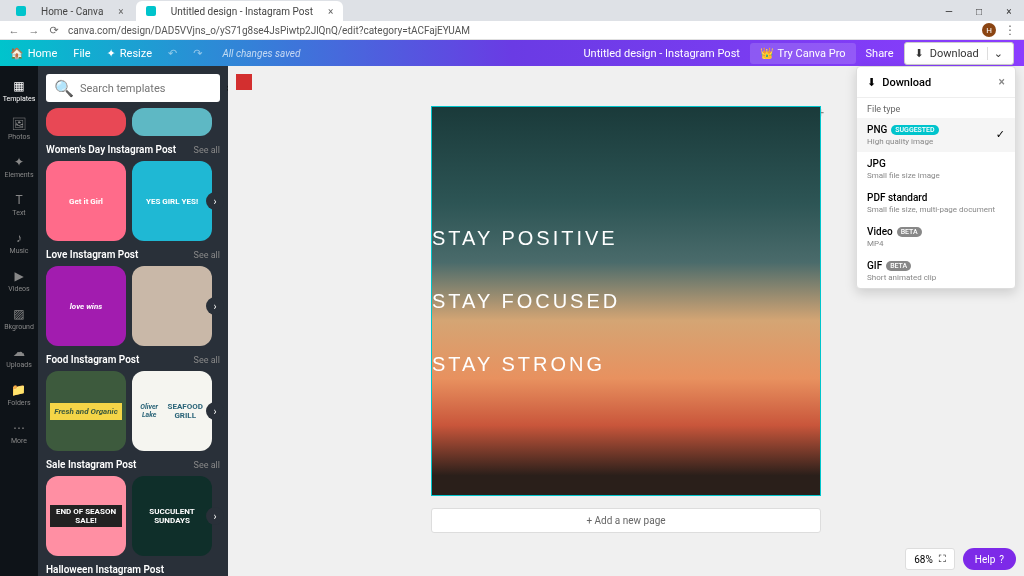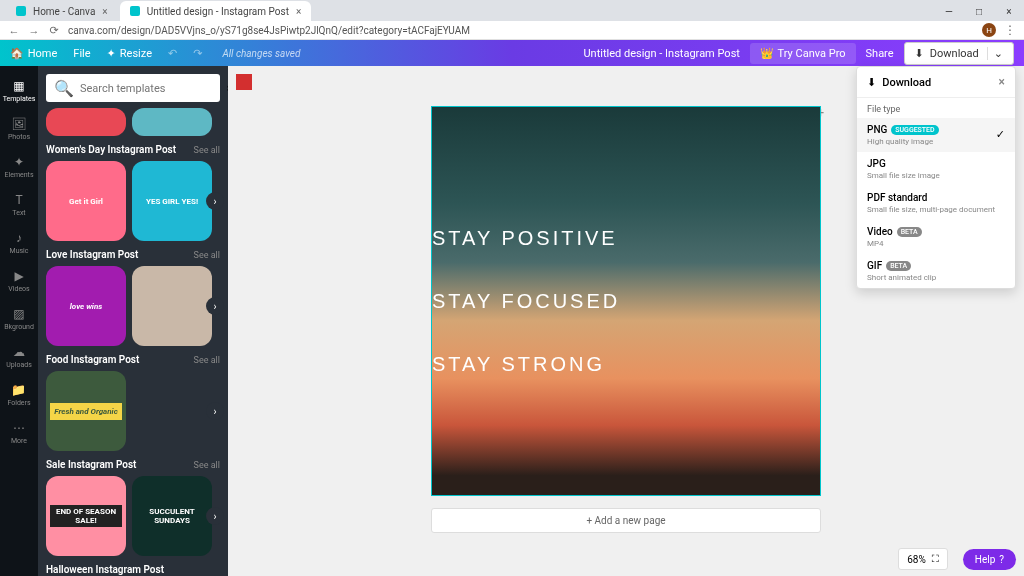--- a/index.html
+++ b/index.html
@@ -1,19 +1,19 @@
 <!DOCTYPE html>
 <html><head>
 <meta charset="utf-8">
 <style>
 *{margin:0;padding:0;box-sizing:border-box;font-family:-apple-system,BlinkMacSystemFont,"Segoe UI",Roboto,sans-serif}
 body{width:1024px;height:576px;overflow:hidden;background:#fff;position:relative}
 .browser-chrome{height:40px;background:#fff;display:flex;flex-direction:column;border-bottom:1px solid #e0e0e0}
 .tab-bar{height:22px;background:#dee1e6;display:flex;align-items:flex-end;padding-left:6px}
-.tab{height:20px;background:#fff;border-radius:6px 6px 0 0;padding:0 10px;display:flex;align-items:center;gap:7px;font-size:10px;color:#444;margin-right:2px}
+.tab{height:20px;background:#fff;border-radius:6px 6px 0 0;padding:0 10px;display:flex;align-items:center;gap:15px;font-size:10px;color:#444;margin-right:2px}
 .tab.inactive{background:#dee1e6}
 .tab-icon{width:10px;height:10px;border-radius:2px;background:#00c4cc}
 .close-x{font-size:10px;color:#666}
 .window-controls{position:absolute;right:0;top:0;display:flex}
 .win-btn{width:30px;height:22px;display:flex;align-items:center;justify-content:center;font-size:10px;color:#333}
 .addr-bar{height:18px;display:flex;align-items:center;padding:0 8px;gap:8px}
 .nav-icon{width:12px;height:12px;display:flex;align-items:center;justify-content:center;color:#666;font-size:11px}
 .url{flex:1;font-size:10px;color:#555}
 .profile{width:14px;height:14px;border-radius:50%;background:#8b4513;color:#fff;font-size:8px;display:flex;align-items:center;justify-content:center}
 .menu-dots{color:#666;font-size:12px}
@@ -52,21 +52,21 @@
 .dp-close{color:#888;font-size:12px;cursor:pointer}
 .dp-label{padding:6px 10px 4px;font-size:9px;color:#666}
 .dp-options{max-height:200px;overflow-y:auto}
 .dp-option{padding:6px 10px;font-size:10px;position:relative;cursor:pointer}
 .dp-option.selected{background:#f5f5f5}
 .dp-option-title{display:flex;align-items:center;gap:4px;font-weight:500;margin-bottom:2px}
 .dp-badge{background:#00c4cc;color:#fff;font-size:7px;padding:1px 4px;border-radius:6px}
 .dp-badge.beta{background:#888}
 .dp-option-desc{color:#888;font-size:8px}
 .dp-check{position:absolute;right:10px;top:10px;font-size:11px}
-.bottom-controls{position:absolute;right:8px;bottom:6px;display:flex;gap:15px;align-items:center}
+.bottom-controls{position:absolute;right:8px;bottom:6px;display:flex;gap:8px;}
 .zoom-box{border:1px solid #ddd;background:#fff;padding:4px 8px;font-size:10px;border-radius:3px;display:flex;align-items:center;gap:6px}
 .help-btn{background:#7d2ae8;color:#fff;padding:5px 12px;border-radius:14px;font-size:10px;display:flex;align-items:center;gap:4px}
 </style>
 </head>
 <body>
 
 <div class="browser-chrome">
   <div class="tab-bar">
     <div class="tab inactive">
       <span class="tab-icon"></span>
@@ -204,20 +204,24 @@
 
     <div class="tpl-section">
       <div class="tpl-header">
           <span>Food Instagram Post</span>
           <span class="see-all">See all</span>
         </div>
       <div class="tpl-row">
         <div class="tpl-card" style="background:#3d5a3d">
             <span style="background:#f5d547;color:#3d5a3d;padding:4px;font-style:italic">Fresh and Organic</span>
           </div>
+        <div class="tpl-card" style="background:#f5f5f0;color:#2a6478">
+            <span style="font-style:italic;font-size:7px">Oliver Lake</span>
+            <span>SEAFOOD GRILL</span>
+          </div>
         <span class="tpl-arrow">›</span>
       </div>
     </div>
 
     <div class="tpl-section">
       <div class="tpl-header">
           <span>Sale Instagram Post</span>
           <span class="see-all">See all</span>
         </div>
       <div class="tpl-row">

